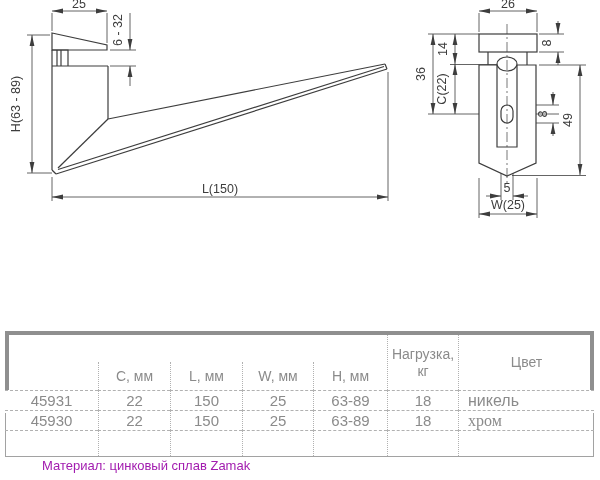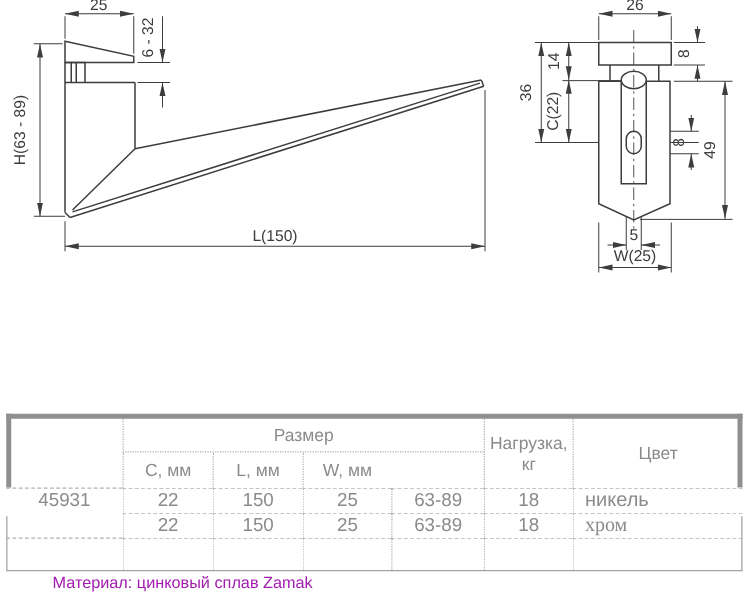--- a/index.html
+++ b/index.html
@@ -192,35 +192,36 @@
 <div class="tbl">
   <div class="frame-top"></div>
   <div class="frame-left"></div>
   <div class="frame-right"></div>
   <div class="thin-left"></div>
   <div class="thin-right"></div>
   <div class="thin-bottom"></div>
 
   <div class="grid">
 
-    <div class="c hdr dot-l dot-b" style="grid-column:2/6;grid-row:1;">Размер</div>
     <div class="c hdr dot-l" style="grid-column:2;grid-row:2;">C, мм</div>
     <div class="c hdr dot-l" style="grid-column:3;grid-row:2;">L, мм</div>
     <div class="c hdr dot-l" style="grid-column:4;grid-row:2;">W, мм</div>
+    <div class="c hdr dot-l" style="grid-column:5;grid-row:2;">H, мм</div>
     <div class="c hdr dot-l r12" style="grid-column:6;">Нагрузка, кг</div>
     <div class="c hdr dot-l r12" style="grid-column:7;">Цвет</div>
 
     <div class="c dash-t" style="grid-column:1;grid-row:3;">45931</div>
     <div class="c dash-t dot-l" style="grid-column:2;grid-row:3;">22</div>
     <div class="c dash-t dot-l" style="grid-column:3;grid-row:3;">150</div>
     <div class="c dash-t dot-l" style="grid-column:4;grid-row:3;">25</div>
     <div class="c dash-t dot-l" style="grid-column:5;grid-row:3;">63-89</div>
     <div class="c dash-t dot-l" style="grid-column:6;grid-row:3;">18</div>
     <div class="c dash-t dot-l left-cell" style="grid-column:7;grid-row:3;">никель</div>
 
+    <div class="c dash-t" style="grid-column:1;grid-row:4;">45930</div>
     <div class="c dash-t dot-l" style="grid-column:2;grid-row:4;">22</div>
     <div class="c dash-t dot-l" style="grid-column:3;grid-row:4;">150</div>
     <div class="c dash-t dot-l" style="grid-column:4;grid-row:4;">25</div>
     <div class="c dash-t dot-l" style="grid-column:5;grid-row:4;">63-89</div>
     <div class="c dash-t dot-l" style="grid-column:6;grid-row:4;">18</div>
     <div class="c dash-t dot-l left-cell" style="grid-column:7;grid-row:4;font-family:Liberation Serif, serif;">хром</div>
 
     <div class="c dash-t" style="grid-column:1;grid-row:5;"></div>
     <div class="c dash-t dot-l" style="grid-column:2;grid-row:5;"></div>
     <div class="c dash-t dot-l" style="grid-column:3;grid-row:5;"></div>

